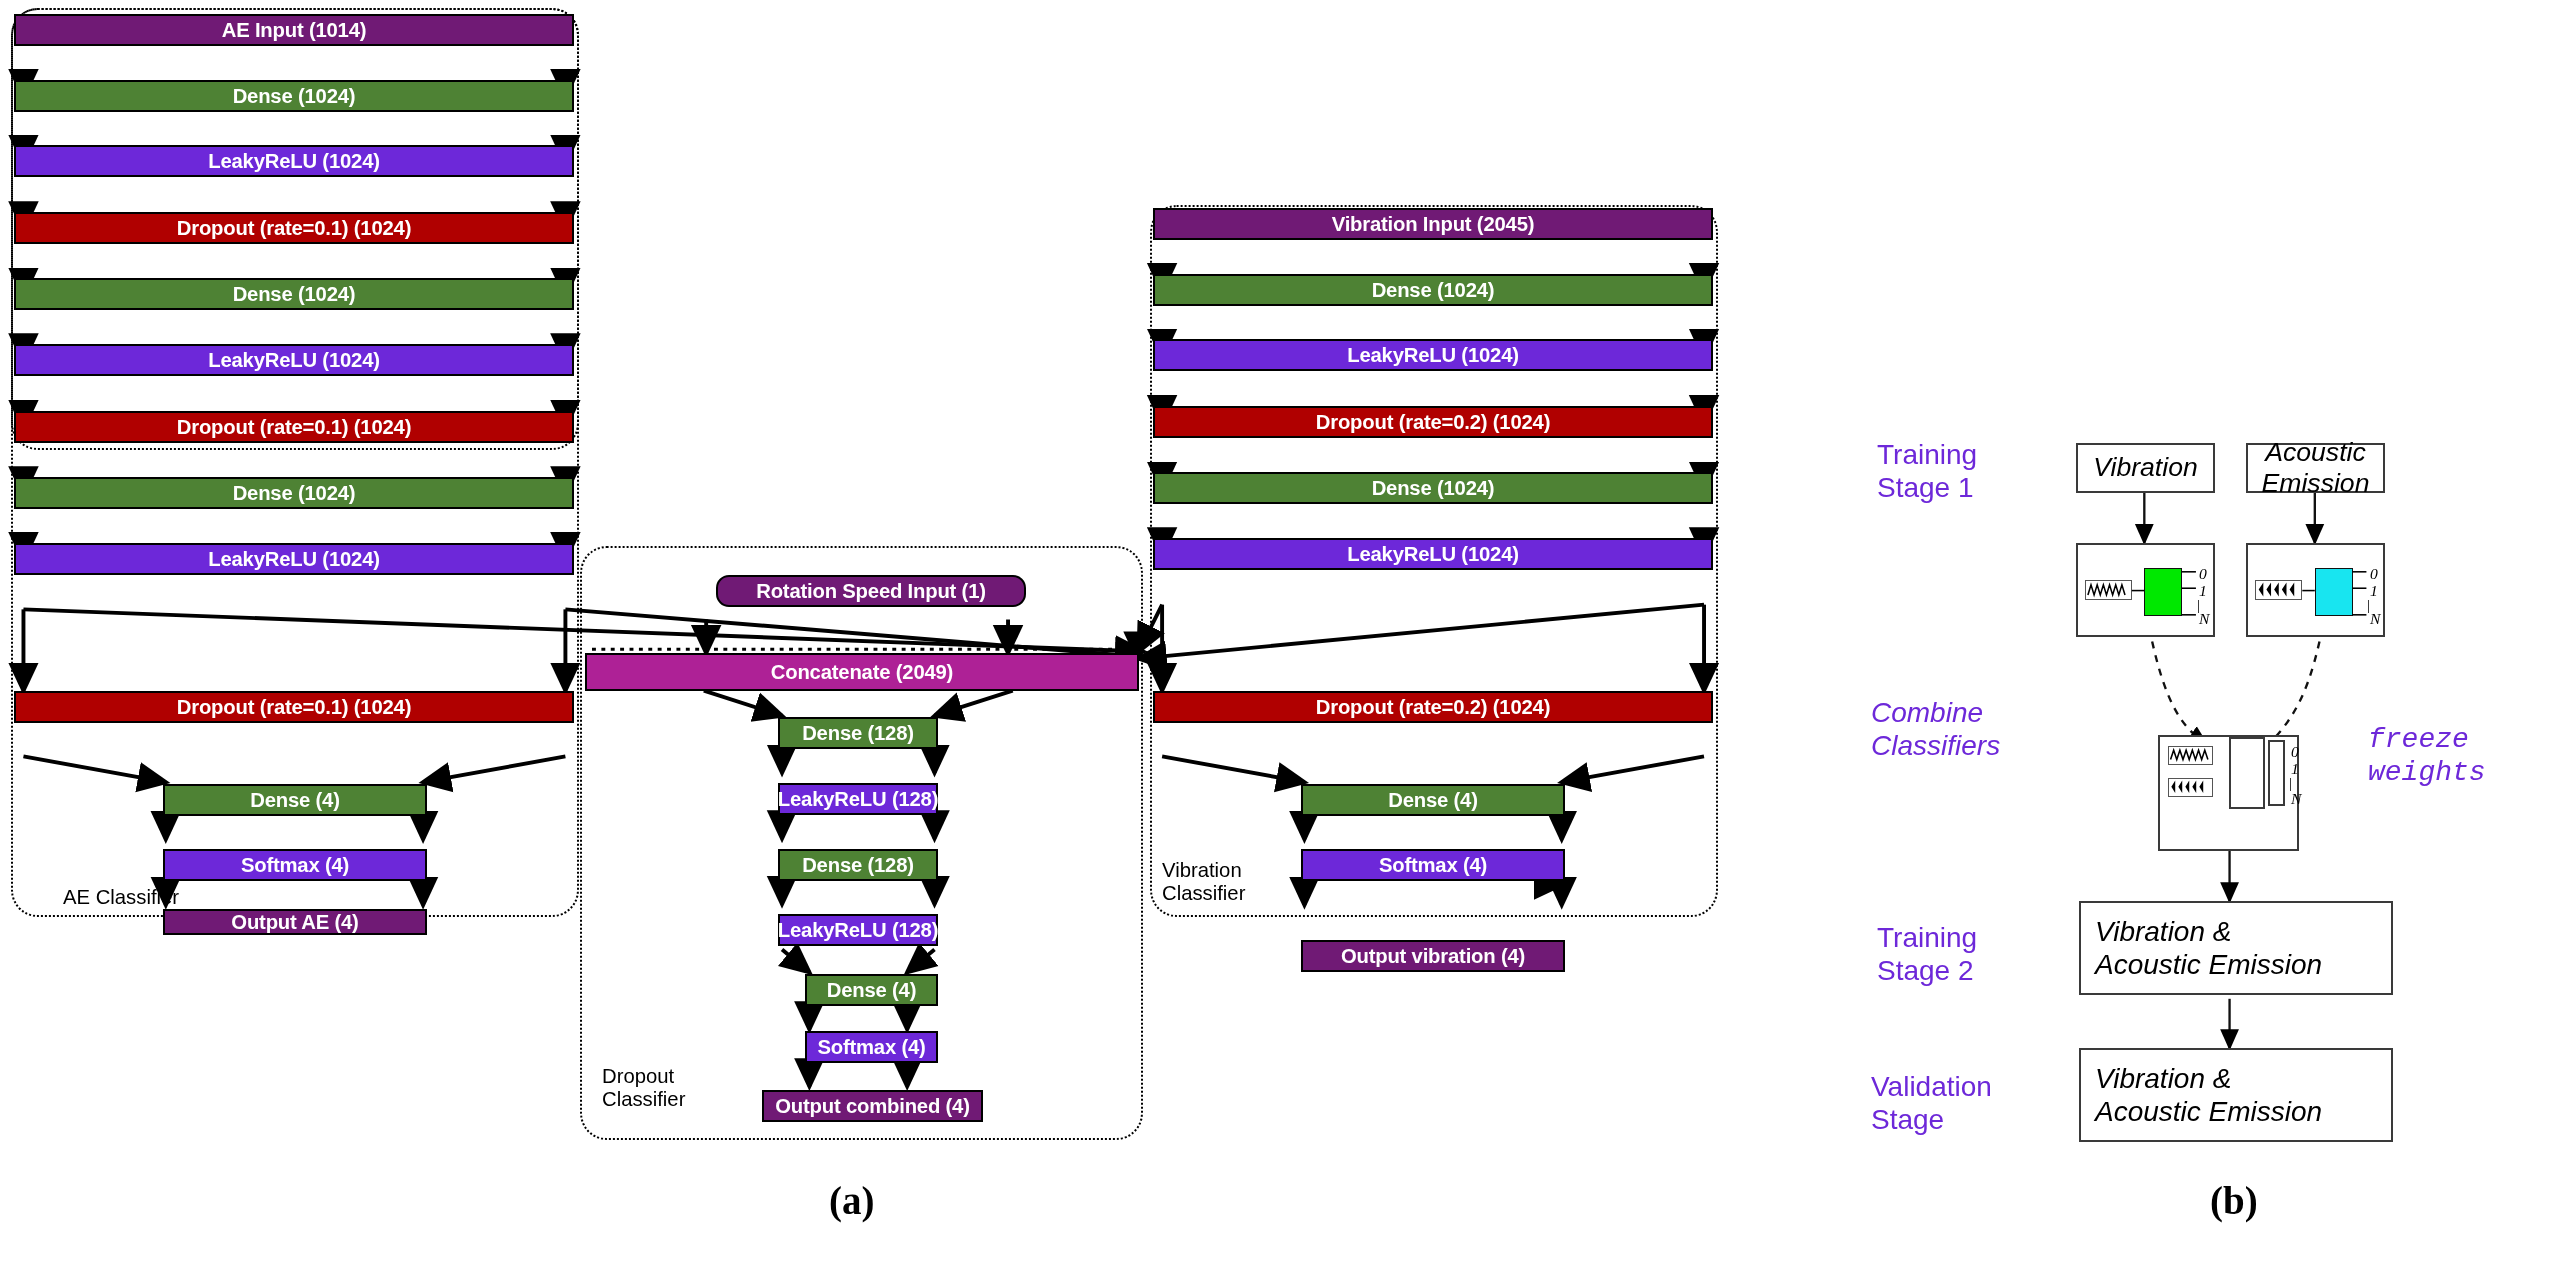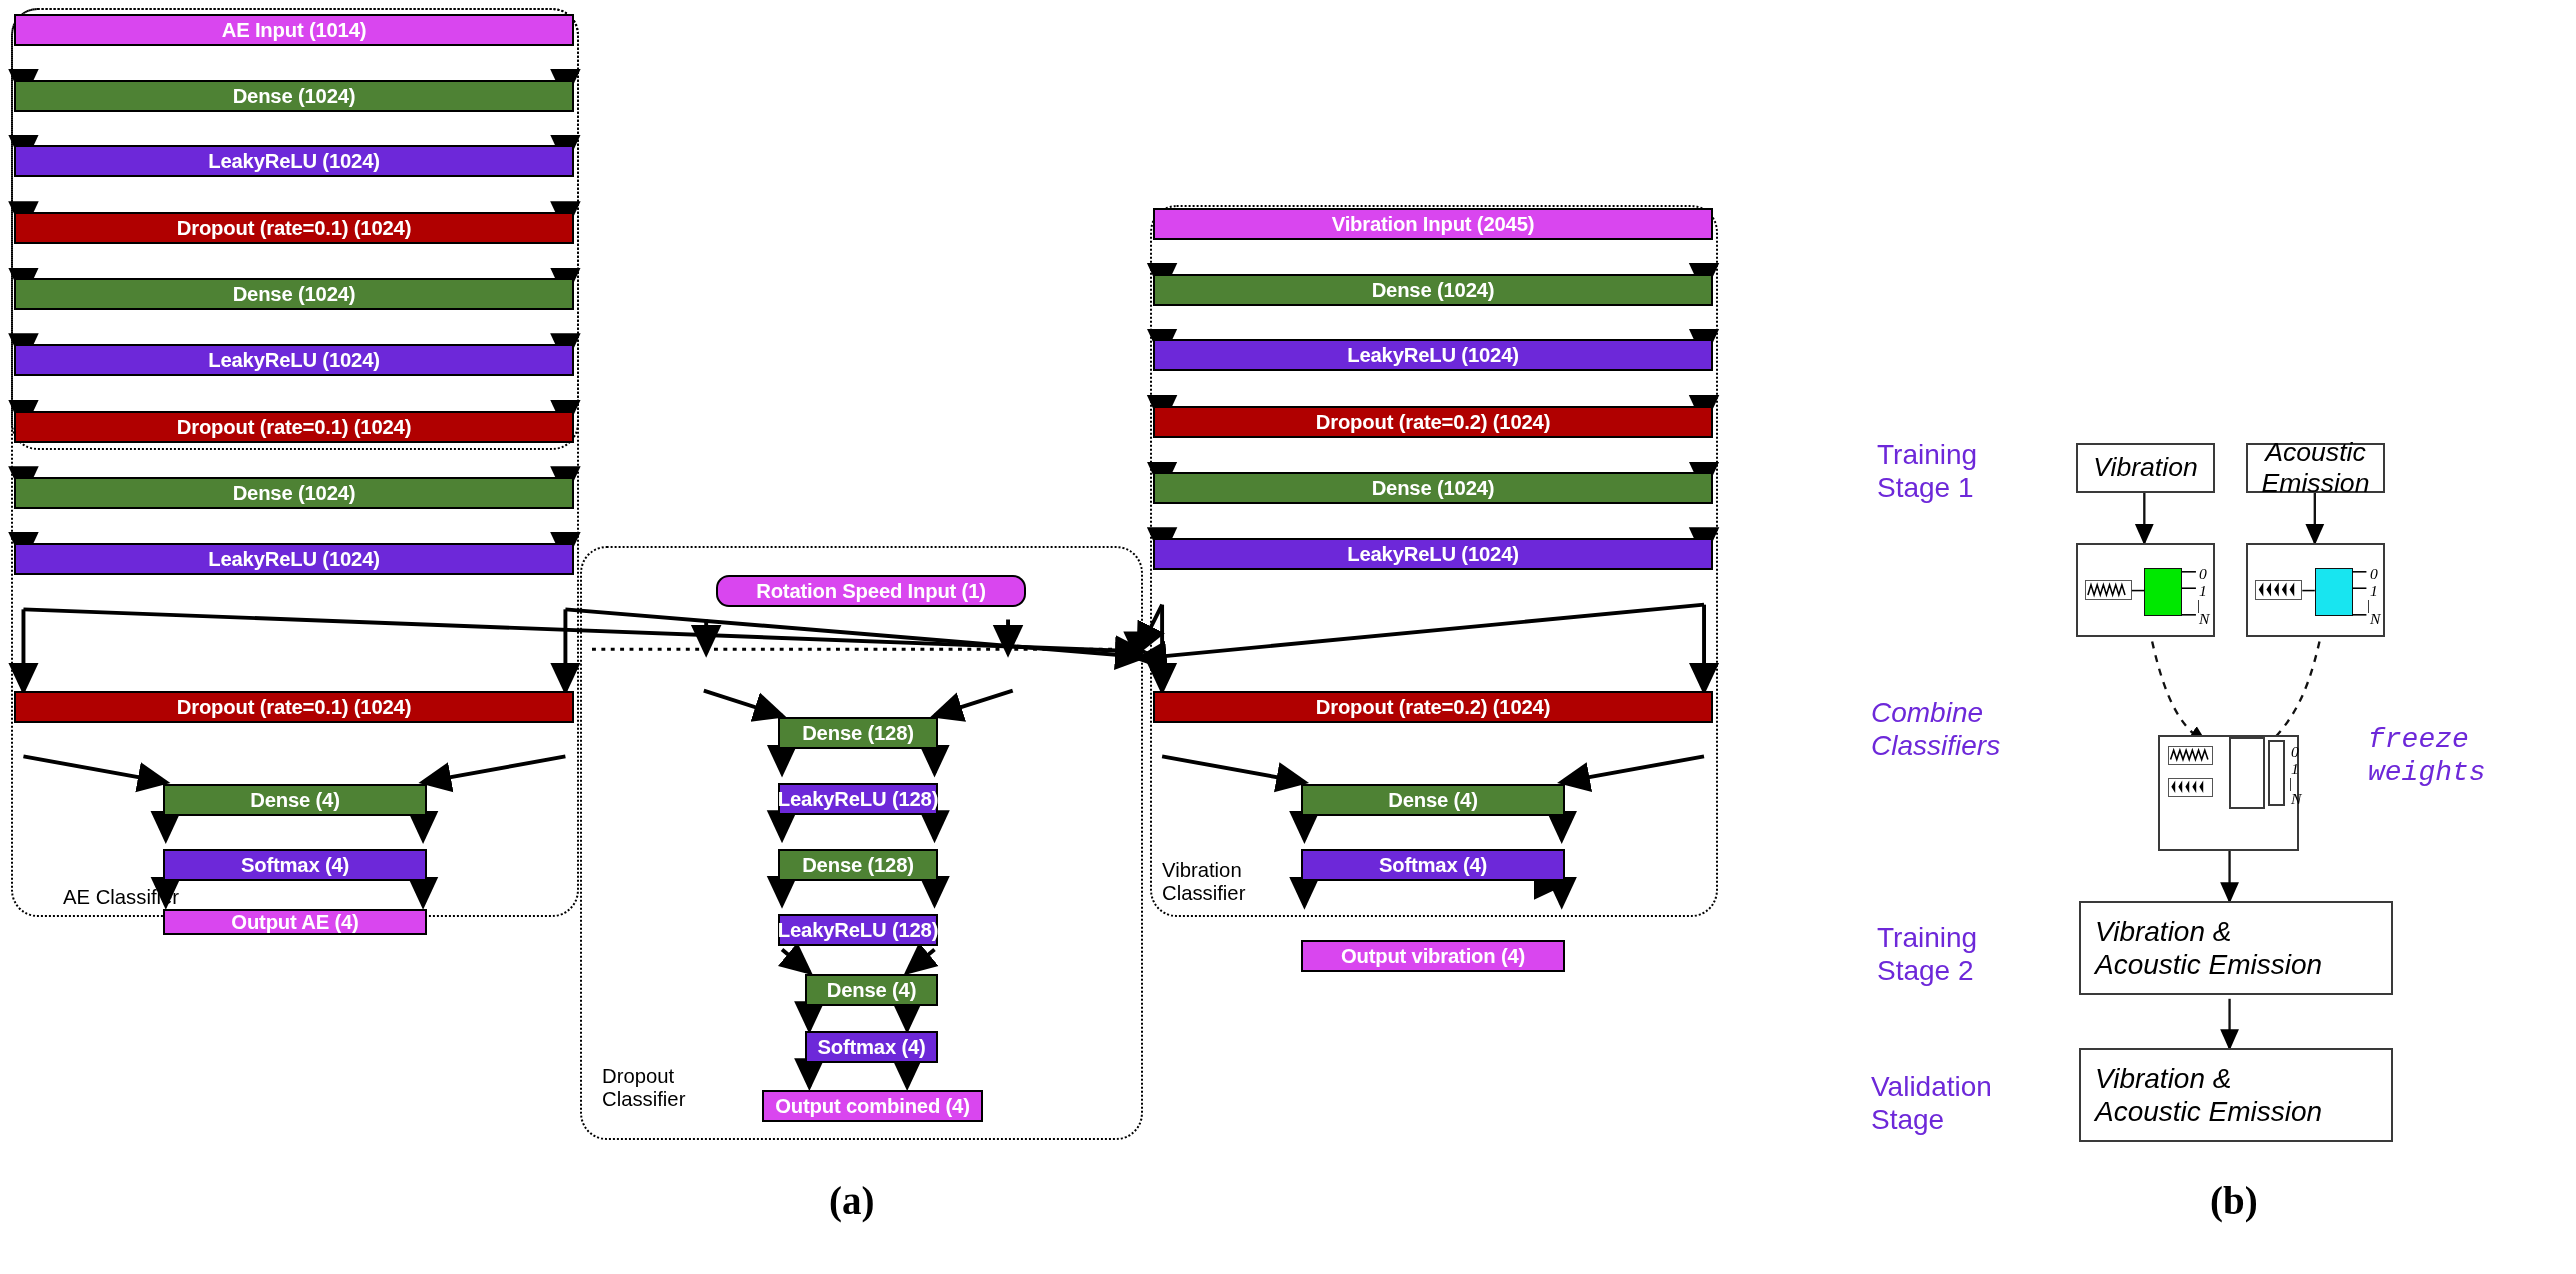--- a/index.html
+++ b/index.html
@@ -6,21 +6,21 @@
   body{width:2576px;height:1275px;position:relative;overflow:hidden;
        font-family:"Liberation Sans",sans-serif;}
 
   #root{position:absolute;left:0;top:0;width:2576px;height:1275px;}
 
   
   .lbox{position:absolute;box-sizing:border-box;border:2.3px solid #000;
         display:flex;align-items:center;justify-content:center;
         color:#ffffff;font-weight:600;letter-spacing:-0.2px;
         text-align:center;line-height:1;white-space:nowrap;}
-  .lbox.orange{background:#d946ef;}
+  .lbox.orange{background:#701a75;}
   .lbox.green {background:#4E8234;}
   .lbox.blue  {background:#6d28d9;}
   .lbox.red   {background:#B00000;}
   .lbox.magenta{background:#AE2196;}
 
   
   .grp{position:absolute;box-sizing:border-box;border:2.3px dotted #000;
        border-radius:26.6px;background:transparent;}
 
   .grplabel{position:absolute;color:#000;font-weight:400;
@@ -191,20 +191,21 @@
 
   <div class="lbox green" style="left:1301px;top:784px;width:264px;height:32px;font-size:20.3px;">Dense (4)</div>
   <div class="lbox blue" style="left:1301px;top:849px;width:264px;height:32px;font-size:20.3px;">Softmax (4)</div>
   <div class="lbox orange" style="left:1301px;top:909px;width:264px;height:32px;font-size:20.3px;margin-top:31px;">Output vibration (4)</div>
 
   <div class="grp" style="left:580px;top:546px;width:563px;height:594px;"></div>
   <div class="grplabel" style="left:602px;top:1065px;font-size:20.3px;">Dropout
 Classifier</div>
 
   <div class="lbox orange" style="left:716px;top:575px;width:310px;height:32px;font-size:20.3px;border-radius:13px;">Rotation Speed Input (1)</div>
+  <div class="lbox magenta" style="left:585px;top:653px;width:554px;height:38px;font-size:20.3px;">Concatenate (2049)</div>
 
   <div class="lbox green" style="left:778px;top:717px;width:160px;height:32px;font-size:20.3px;">Dense (128)</div>
   <div class="lbox blue" style="left:778px;top:783px;width:160px;height:32px;font-size:20.3px;">LeakyReLU (128)</div>
   <div class="lbox green" style="left:778px;top:849px;width:160px;height:32px;font-size:20.3px;">Dense (128)</div>
   <div class="lbox blue" style="left:778px;top:914px;width:160px;height:32px;font-size:20.3px;">LeakyReLU (128)</div>
 
   <div class="lbox green" style="left:805px;top:974px;width:133px;height:32px;font-size:20.3px;">Dense (4)</div>
   <div class="lbox blue" style="left:805px;top:1031px;width:133px;height:32px;font-size:20.3px;">Softmax (4)</div>
   <div class="lbox orange" style="left:762px;top:1090px;width:221px;height:32px;font-size:20.3px;">Output combined (4)</div>
 

